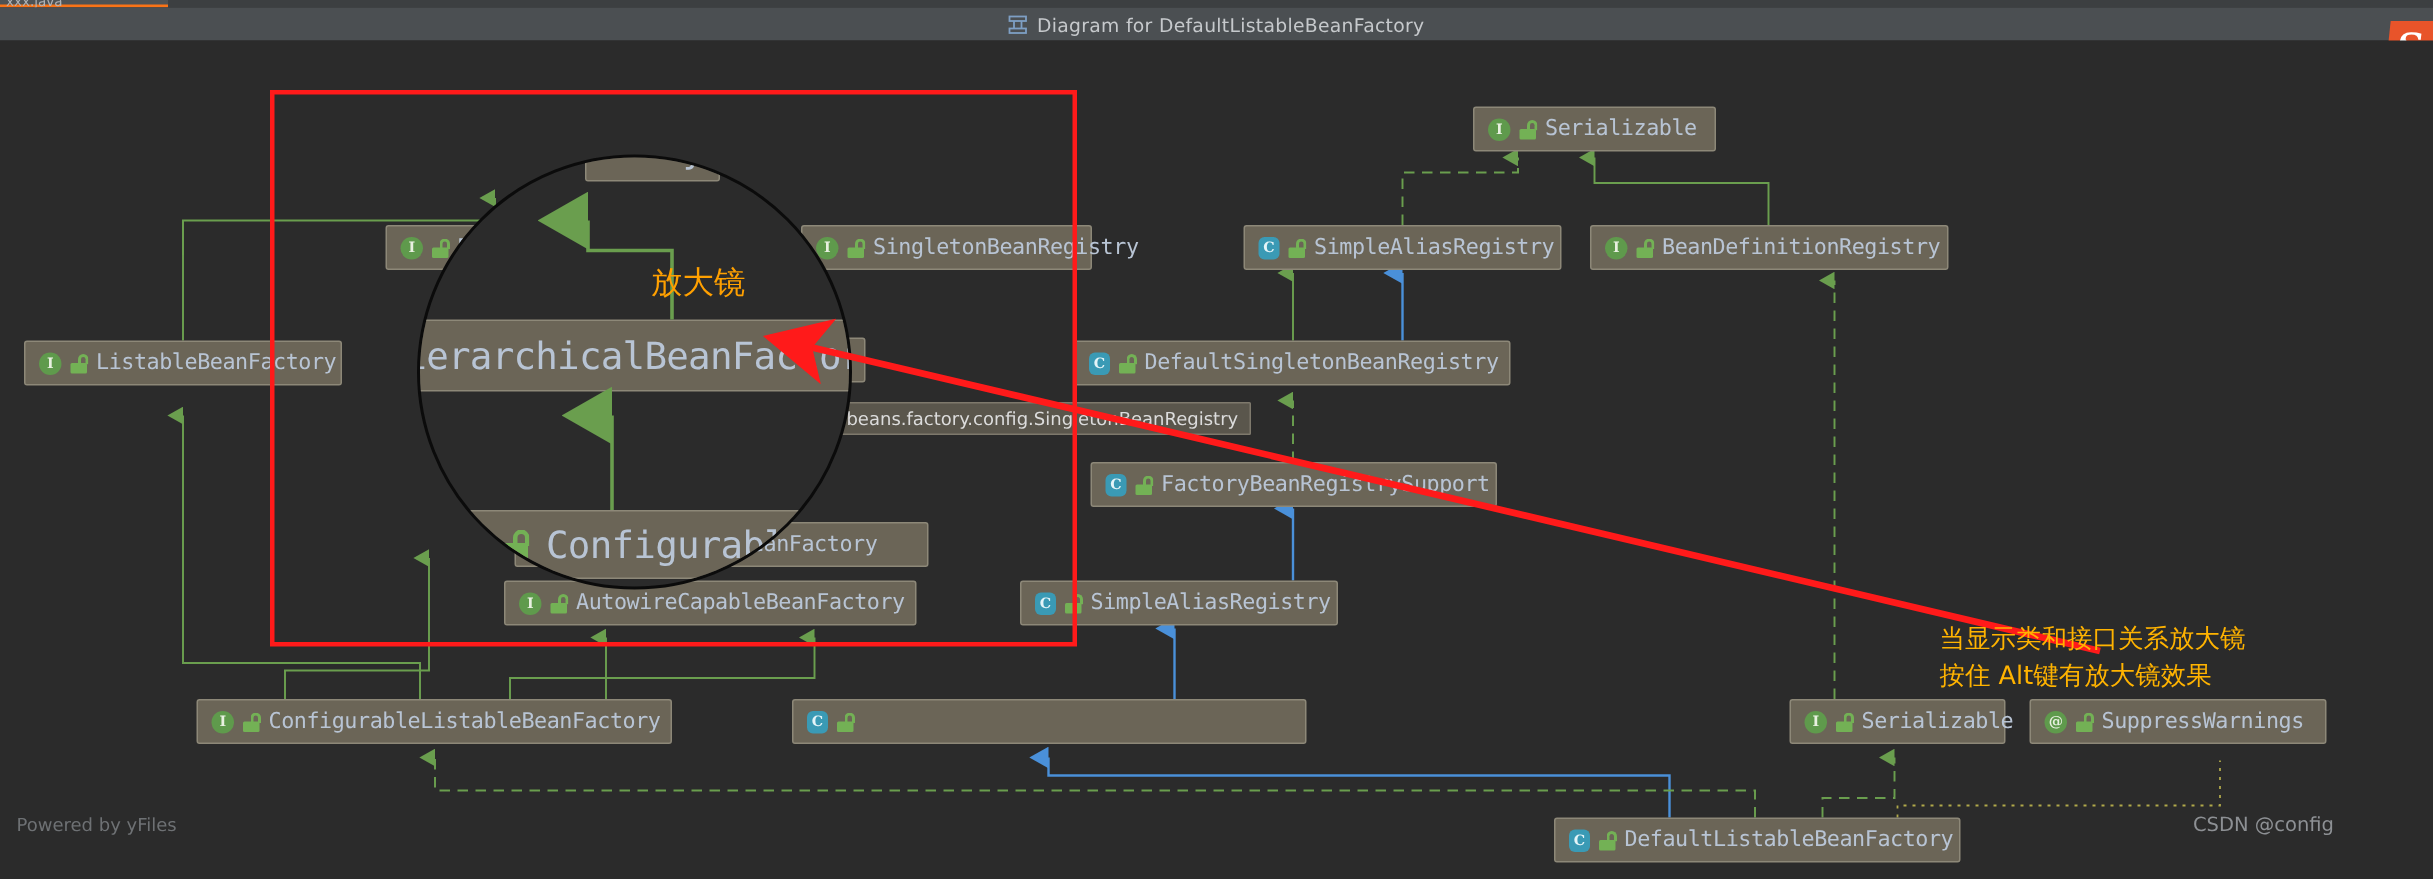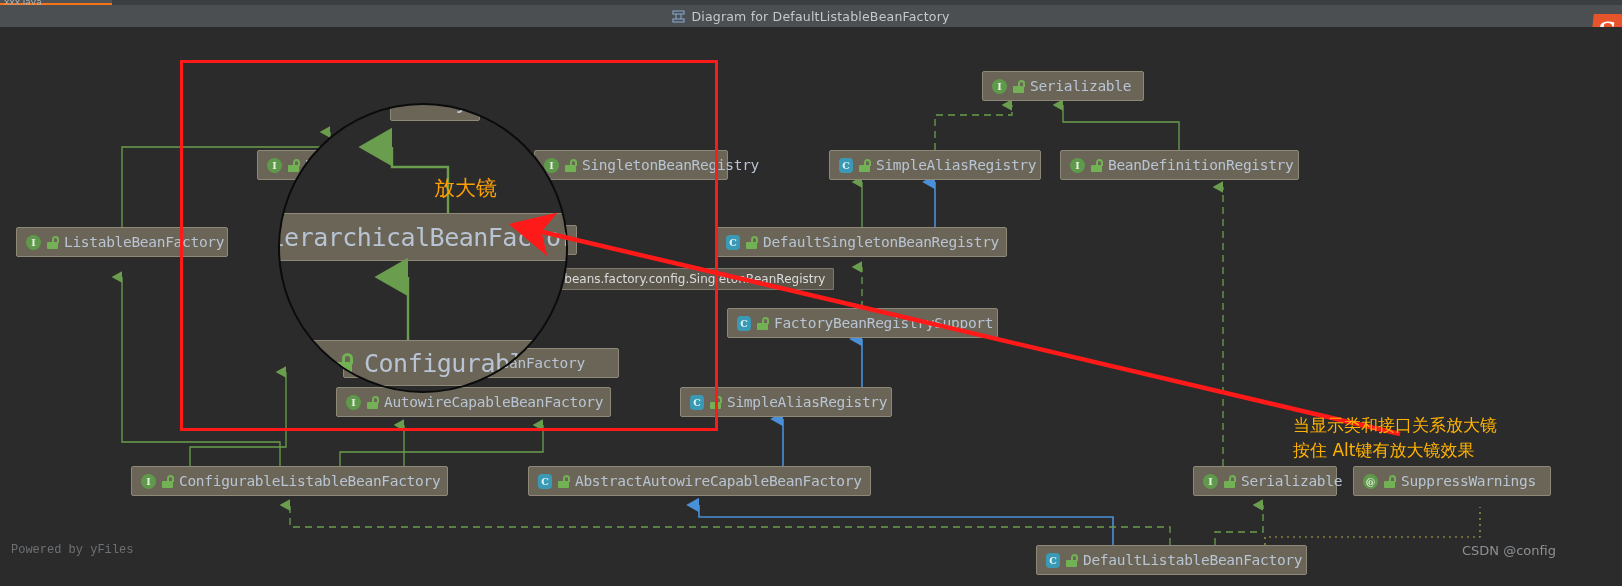--- a/index.html
+++ b/index.html
@@ -315,21 +315,20 @@
             <span class="body"></span>
           </span>
           <span class="nm">SimpleAliasRegistry</span>
         </div>
         <div class="node" style="left: 528px; top: 439px; width: 343px;">
           <span class="badge cls">C</span>
           <span class="lock">
             <span class="shackle"></span>
             <span class="body"></span>
           </span>
-          <span class="nm">AbstractAutowireCapableBeanFactory</span>
         </div>
         <div class="node" style="left: 1193px; top: 439px; width: 144px;">
           <span class="badge iface">I</span>
           <span class="lock">
             <span class="shackle"></span>
             <span class="body"></span>
           </span>
           <span class="nm">Serializable</span>
         </div>
         <div class="node" style="left: 1353px; top: 439px; width: 198px;">
@@ -389,16 +388,16 @@
         <marker id="redarrow" markerWidth="10" markerHeight="10" refX="9" refY="5" orient="auto">
           <path d="M10,5 L0,0 L2.5,5 L0,10 Z" fill="#ff1a1a"></path>
         </marker>
       </defs>
       <line x1="1400" y1="407" x2="513" y2="198" stroke="#ff1a1a" stroke-width="4.5" marker-end="url(#redarrow)"></line>
     </svg>
 
     <div class="anno-cn" style="left:1293px; top:387px;">当显示类和接口关系放大镜</div>
     <div class="anno-cn" style="left:1293px; top:412px;">按住 Alt键有放大镜效果</div>
 
-    <div class="watermark" style="left:11px; top:516px;font-family:Liberation Mono, monospace;">Powered by yFiles</div>
+    <div class="watermark" style="left:11px; top:516px;">Powered by yFiles</div>
     <div class="watermark csdn" style="left:1462px; top:516px;">CSDN @config</div>
   </div>
 </div>
 
 </body></html>

